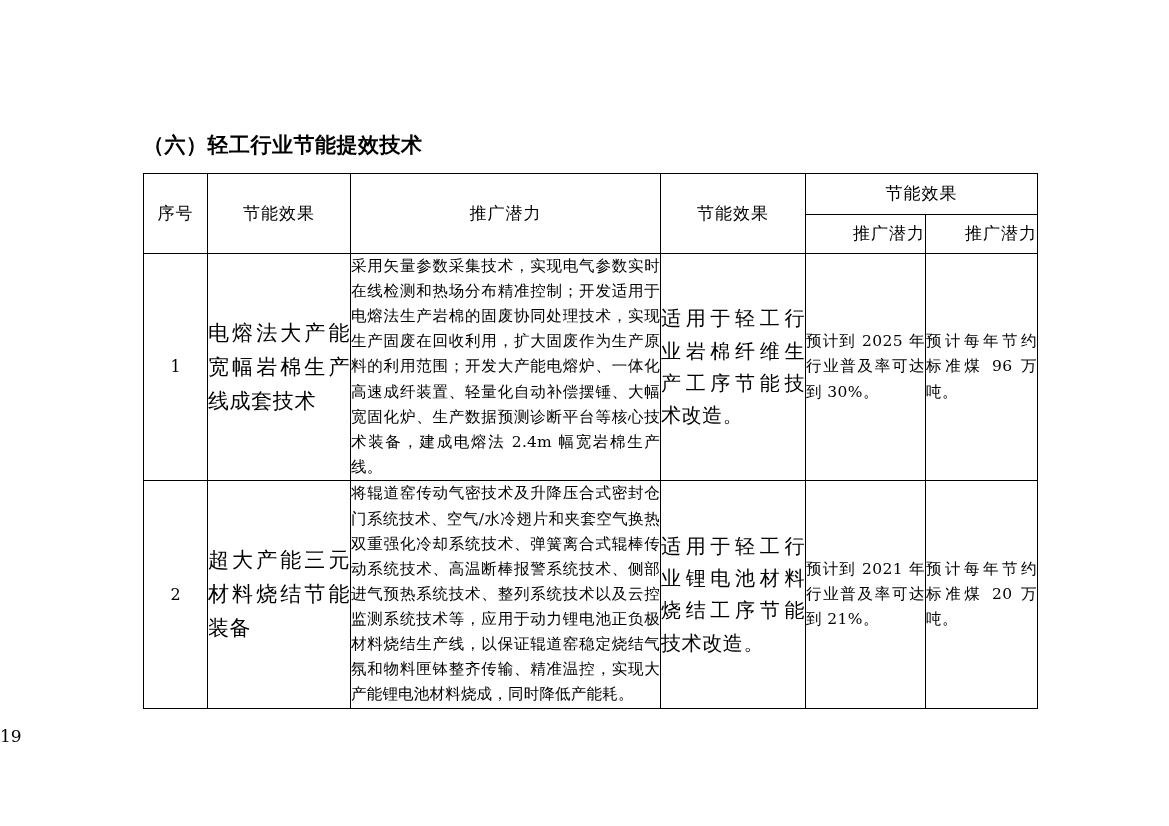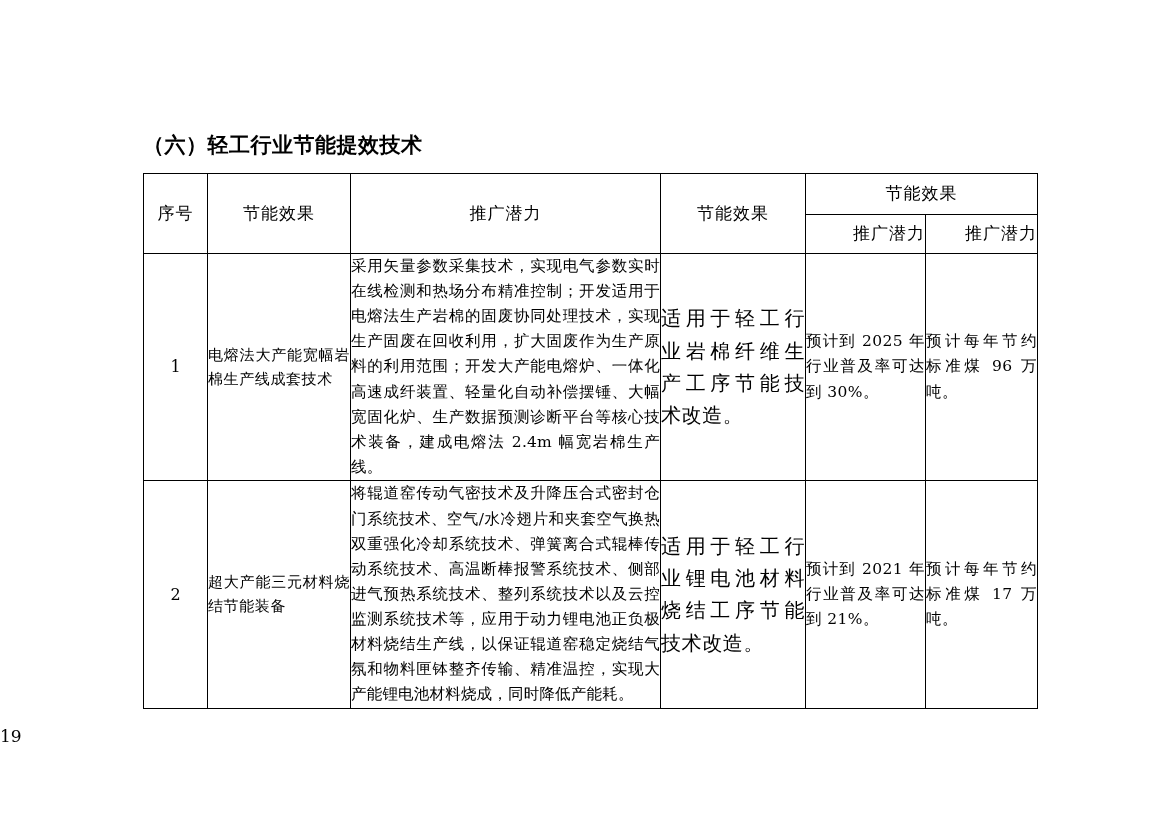--- a/index.html
+++ b/index.html
@@ -65,21 +65,21 @@
   .hdr-sub { height: 38px; text-align: right; }
 
   .cell-no {
     text-align: center;
     font-size: 16px;
     font-family: "DejaVu Serif", "Liberation Serif", serif;
   }
   .cell-name {
     text-align: justify;
     text-align-last: left;
-    font-size: 15px;
+    font-size: 21px;
     line-height: 1.62;
     letter-spacing: 0.6px;
     padding: 6px 8px;
     font-family: "DejaVu Serif", "Liberation Serif", serif;
   }
   .cell-desc {
     text-align: justify;
     text-align-last: left;
     font-size: 15.5px;
     line-height: 1.62;
@@ -157,20 +157,20 @@
         <td class="cell-scope">适用于轻工行业岩棉纤维生产工序节能技术改造。</td>
         <td class="cell-effect">预计到 2025 年行业普及率可达到 30%。</td>
         <td class="cell-effect">预计每年节约标准煤 96 万吨。</td>
       </tr>
       <tr class="row-2">
         <td class="cell-no">2</td>
         <td class="cell-name">超大产能三元材料烧结节能装备</td>
         <td class="cell-desc">将辊道窑传动气密技术及升降压合式密封仓门系统技术、空气/水冷翅片和夹套空气换热双重强化冷却系统技术、弹簧离合式辊棒传动系统技术、高温断棒报警系统技术、侧部进气预热系统技术、整列系统技术以及云控监测系统技术等，应用于动力锂电池正负极材料烧结生产线，以保证辊道窑稳定烧结气氛和物料匣钵整齐传输、精准温控，实现大产能锂电池材料烧成，同时降低产能耗。</td>
         <td class="cell-scope">适用于轻工行业锂电池材料烧结工序节能技术改造。</td>
         <td class="cell-effect">预计到 2021 年行业普及率可达到 21%。</td>
-        <td class="cell-effect">预计每年节约标准煤 17 万吨。</td>
+        <td class="cell-effect">预计每年节约标准煤 20 万吨。</td>
       </tr>
     </tbody>
   </table>
 
   <div class="page-number">19</div>
 
 </div>
 
 </body></html>

